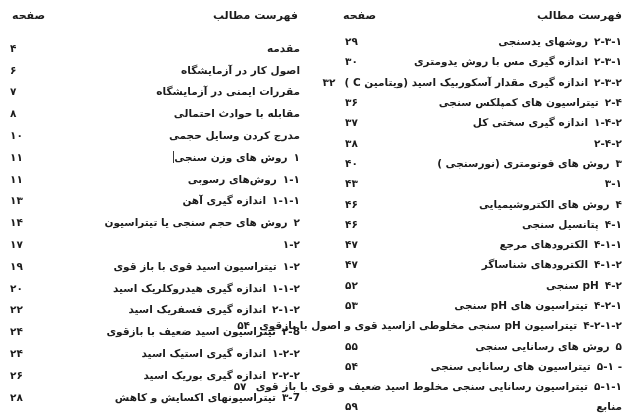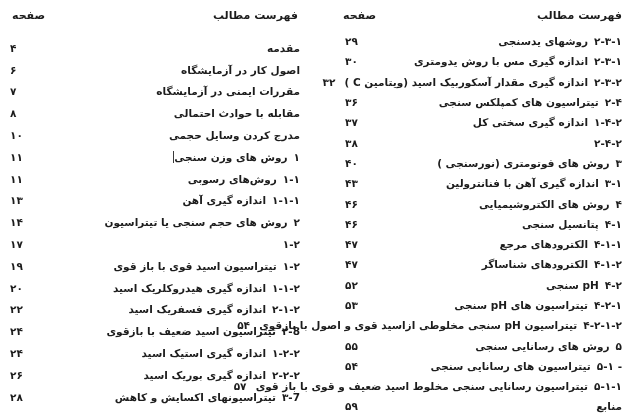--- a/index.html
+++ b/index.html
@@ -258,21 +258,20 @@
       <span class="num">۳</span>
       <span class="ttl">روش های فوتومتری (نورسنجی )</span>
 
     </span>
     <span class="page-cell">۴۰</span>
   </div>
 
   <div class="row">
     <span class="title-cell">
       <span class="num">۳-۱</span>
-      <span class="ttl">اندازه گیری آهن با فنانترولین</span>
 
     </span>
     <span class="page-cell">۴۳</span>
   </div>
 
   <div class="row">
     <span class="title-cell">
       <span class="num">۴</span>
       <span class="ttl">روش های الکتروشیمیایی</span>
 

